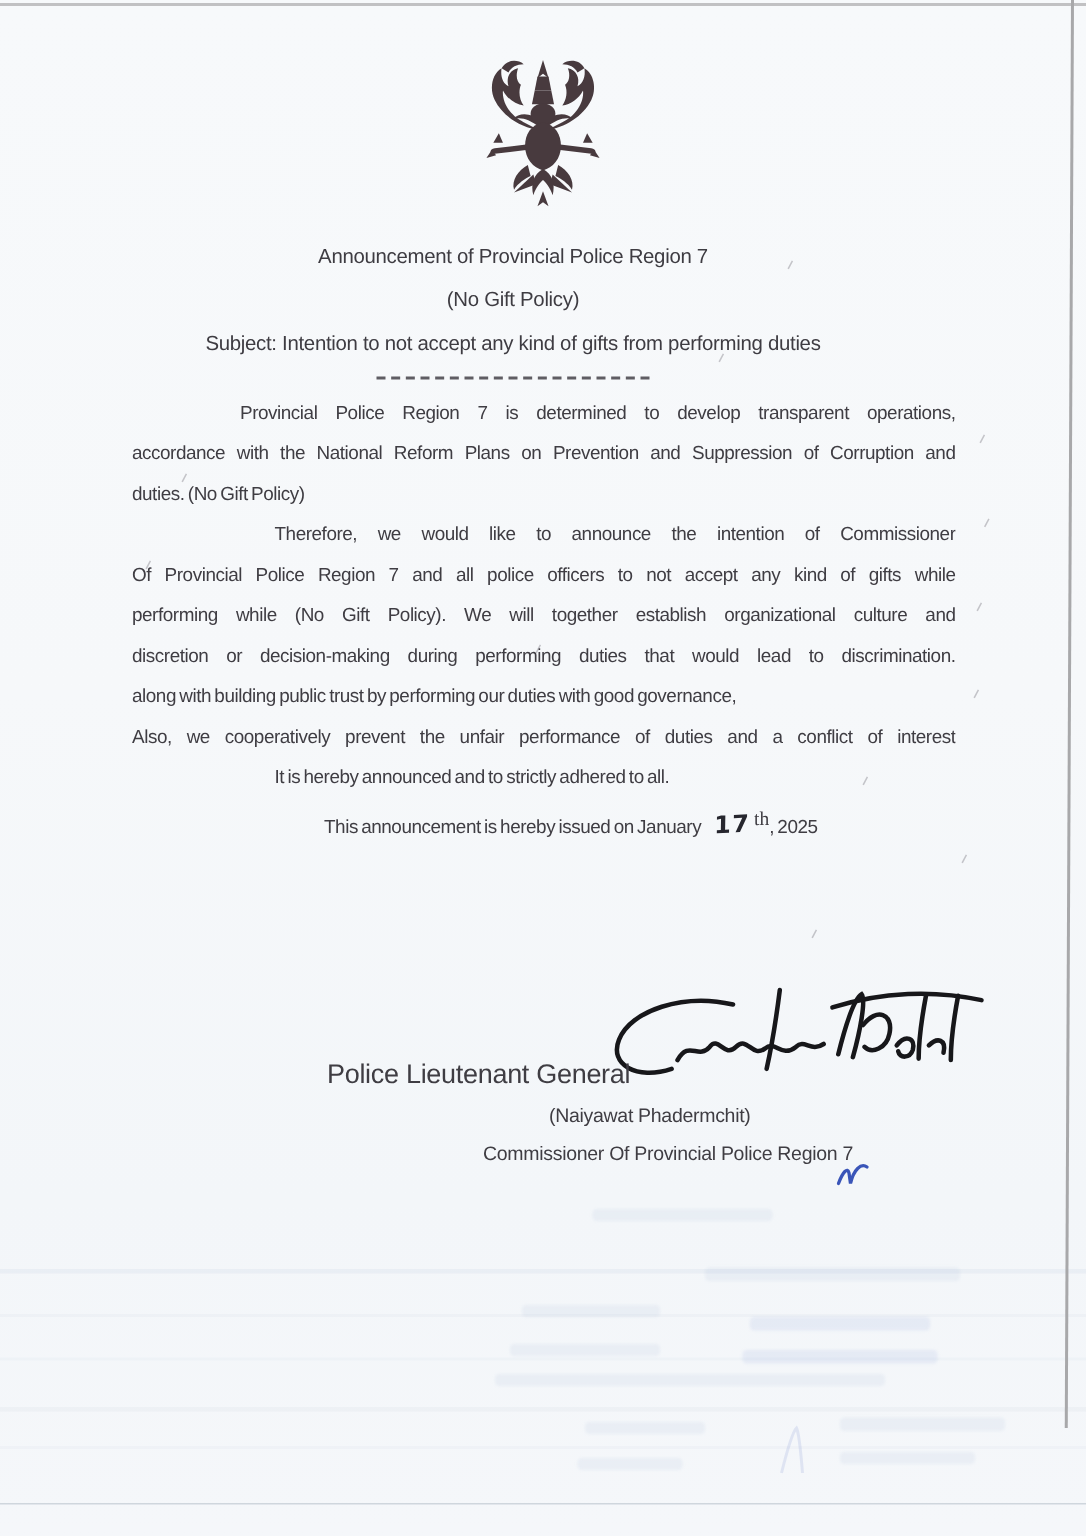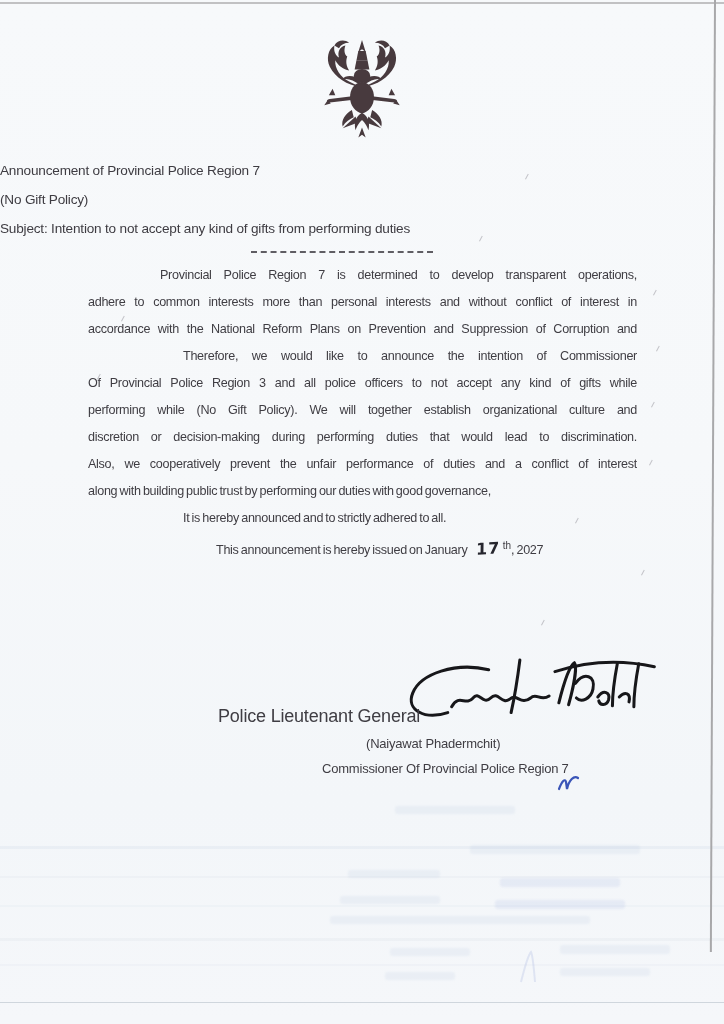--- a/index.html
+++ b/index.html
@@ -13,37 +13,37 @@
     background:linear-gradient(180deg,#f7f9fb 0%,#f6f8fa 45%,#f3f6f9 78%,#f5f7fa 100%);
   }
   
   .edge-top{position:absolute;left:0;top:2px;width:724px;height:2px;background:#b3b3b5;opacity:.8;}
   .edge-right{position:absolute;left:714px;top:0;width:2px;height:952px;background:#a8a8aa;transform:rotate(.25deg);transform-origin:top;}
   .edge-bottom{position:absolute;left:0;top:1002px;width:724px;height:1px;background:#cfd6dd;}
   .band{position:absolute;left:0;width:724px;background:rgba(188,203,219,.18);}
   
   .emblem{position:absolute;left:316px;top:36px;width:92px;height:112px;}
   
-  .heading{position:absolute;left:0;top:156px;width:684px;color:#3e3c42;}
+  .heading{position:absolute;left:0;top:156px;width:684px;text-align:center;color:#3e3c42;}
   .heading .hline{font-size:13.6px;line-height:29px;letter-spacing:-.2px;}
   .dashes{width:182px;height:0;border-top:2px dashed #5f5d63;margin:8px auto 0 auto;}
   
   .bodytext{position:absolute;left:88px;top:262px;width:549px;color:#3f3d43;
     font-size:12.6px;letter-spacing:-.3px;word-spacing:-1px;}
   .jline{height:27px;line-height:27px;text-align:justify;text-align-last:justify;overflow:hidden;}
   .jline.last{text-align-last:left;}
   .ind1{padding-left:72px;}
   .ind2{padding-left:95px;}
   .ind3{padding-left:128px;}
   .hand-day{
     display:inline-block;font-family:"DejaVu Sans",sans-serif;font-weight:700;
     font-size:16px;color:#26262e;transform:rotate(-3deg) skewX(-4deg);
     margin:0 2px 0 9px;letter-spacing:1px;
   }
-  .ord{font-size:10px;vertical-align:super;letter-spacing:0;}
+  .ord{font-size:13px;vertical-align:super;letter-spacing:0;font-family:Liberation Serif, serif;}
   
   .sig-svg{position:absolute;left:372px;top:658px;width:286px;height:76px;}
   .rank{position:absolute;left:218px;top:706px;font-size:18px;color:#3f3d43;letter-spacing:-.2px;}
   .signame{position:absolute;left:366px;top:736px;font-size:13px;color:#3f3d43;letter-spacing:-.2px;}
   .sigtitle{position:absolute;left:322px;top:761px;font-size:13px;color:#3f3d43;letter-spacing:-.2px;}
   .inkmark{position:absolute;left:556px;top:772px;width:26px;height:22px;}
   
   .tick{position:absolute;width:6px;height:1.3px;background:#84828c;opacity:.45;transform:rotate(-62deg);}
   
   .ghost{position:absolute;background:rgba(140,162,205,.10);border-radius:3px;filter:blur(1.2px);}
@@ -79,34 +79,34 @@
 
   <div class="heading">
     <div class="hline">Announcement of Provincial Police Region 7</div>
     <div class="hline">(No Gift Policy)</div>
     <div class="hline">Subject: Intention to not accept any kind of gifts from performing duties</div>
     <div class="dashes"></div>
   </div>
 
   <div class="bodytext">
     <div class="jline ind1">Provincial Police Region 7  is determined to develop transparent operations,</div>
-    <div class="jline">adhere to common interests more than personal interests and without conflict of interest in</div>
     <div class="jline">accordance with the National Reform Plans on Prevention and Suppression of Corruption and</div>
+    <div class="jline last">duties. (No Gift Policy)</div>
 
     <div class="jline ind2">Therefore, we would like to announce the intention of Commissioner</div>
-    <div class="jline">Of Provincial Police Region 3 and all police officers to not accept any kind of gifts while</div>
+    <div class="jline">Of Provincial Police Region 7 and all police officers to not accept any kind of gifts while</div>
     <div class="jline">performing while (No Gift Policy). We will together establish organizational culture and</div>
     <div class="jline">discretion or decision-making during performing duties that would lead to discrimination.</div>
+    <div class="jline last">along with building public trust by performing our duties with good governance,</div>
     <div class="jline">Also, we cooperatively prevent the unfair performance of duties and a conflict of interest</div>
-    <div class="jline last">along with building public trust by performing our duties with good governance,</div>
 
     <div class="jline last ind2">It is hereby announced and to strictly adhered to all.</div>
 
     <div class="jline last ind3">
-      <span>This announcement is hereby issued on January</span><span class="hand-day">17</span><span class="ord">th</span><span>, 2027</span>
+      <span>This announcement is hereby issued on January</span><span class="hand-day">17</span><span class="ord">th</span><span>, 2025</span>
     </div>
   </div>
 
   <svg class="sig-svg" viewBox="0 0 290 78">
     <g fill="none" stroke="#17171a" stroke-width="3.1" stroke-linecap="round">
       <path d="M118,12 C84,4 48,16 40,36 C33,53 52,64 76,56"></path>
       <path d="M150,2 C148,18 145,38 141,56"></path>
       <path d="M80,50 C88,36 94,50 102,41 C108,33 112,49 120,41 C128,33 131,49 140,42 C147,36 151,49 161,41 C167,35 171,45 180,39"></path>
       <path d="M190,46 C196,22 201,8 206,5 C209,9 205,30 200,48"></path>
       <path d="M207,26 C216,14 228,18 225,32 C223,42 213,46 208,41"></path>

